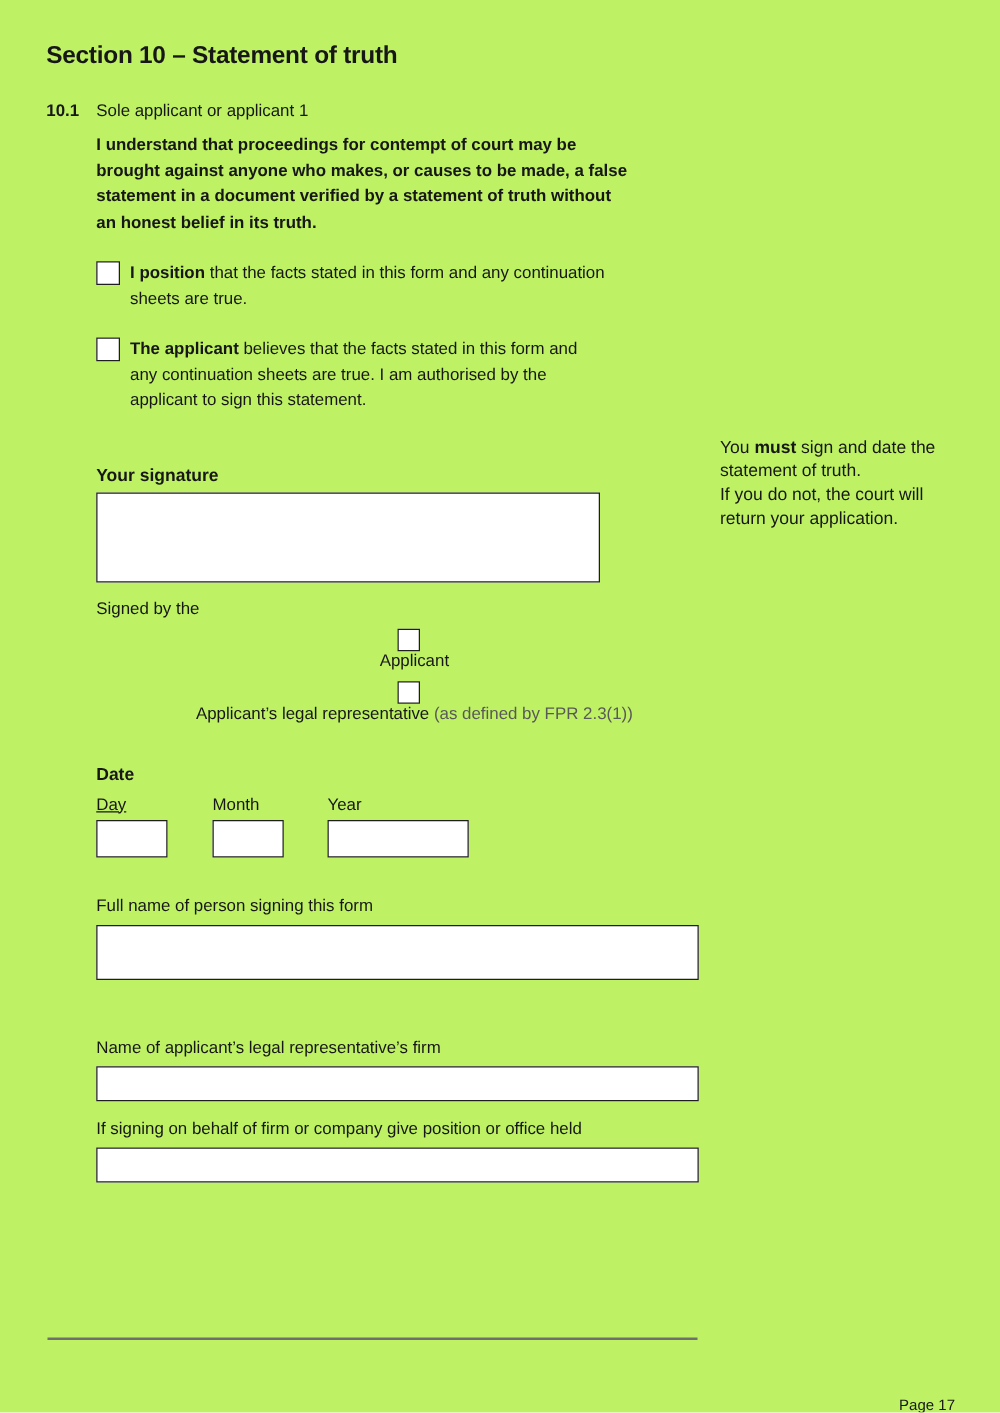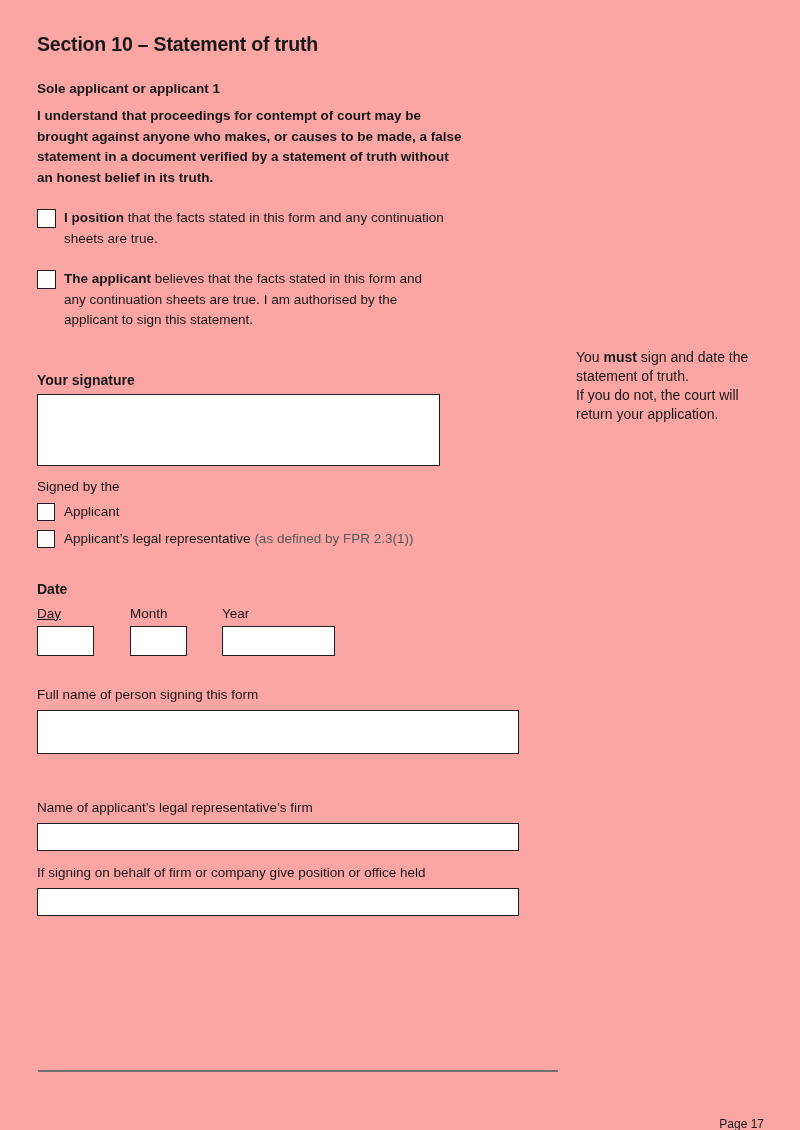--- a/index.html
+++ b/index.html
@@ -1,21 +1,21 @@
 <!DOCTYPE html>
 <html><head>
 <meta charset="utf-8">
 <style>
   * { margin: 0; padding: 0; box-sizing: border-box; }
   html, body { background: #ffffff; }
   .page {
     position: relative;
     width: 800px;
     height: 1130px;
-    background: #fca5a5;
+    background: #bef264;
     font-family: "Liberation Sans", "DejaVu Sans", sans-serif;
     color: #171717;
     font-size: 13.5px;
     overflow: hidden;
   }
   .page-title {
     position: absolute;
     left: 37px;
     top: 33px;
     font-size: 19.5px;
@@ -30,21 +30,21 @@
     display: flex;
   }
   .section-num {
     width: 40px;
     flex: 0 0 40px;
     font-weight: bold;
     font-size: 13.5px;
   }
   .section-body { flex: 1; }
   .section-heading {
-    font-weight: bold;
+    font-weight: normal;
     font-size: 13.5px;
     margin-bottom: 10px;
   }
   .statement {
     font-weight: bold;
     line-height: 20.5px;
     white-space: pre-line;
     max-width: 500px;
   }
   .checkbox-row {
@@ -77,20 +77,21 @@
     width: 403px;
     height: 72px;
     border: 1.5px solid #1f1f1f;
     background: #ffffff;
   }
   .signed-by-label { margin-top: 13px; }
   .option-row {
     display: flex;
     align-items: center;
     margin-top: 9px;
+    flex-direction: column;
   }
   .option-row .checkbox { margin-top: 0; flex: 0 0 18px; width: 18px; height: 18px; }
   .option-label { margin-left: 9px; white-space: nowrap; }
   .date-heading {
     margin-top: 33px;
     font-weight: bold;
     font-size: 14px;
   }
   .date-fields {
     margin-top: 9px;
@@ -149,20 +150,21 @@
   }
 </style>
 </head>
 <body>
 
 <div class="page">
 
   <h1 class="page-title">Section 10 – Statement of truth</h1>
 
   <div class="section">
+    <div class="section-num">10.1</div>
     <div class="section-body">
 
       <div class="section-heading">Sole applicant or applicant 1</div>
 
       <p class="statement">I understand that proceedings for contempt of court may be
 brought against anyone who makes, or causes to be made, a false
 statement in a document verified by a statement of truth without
 an honest belief in its truth.</p>
 
       <div class="checkbox-row">

